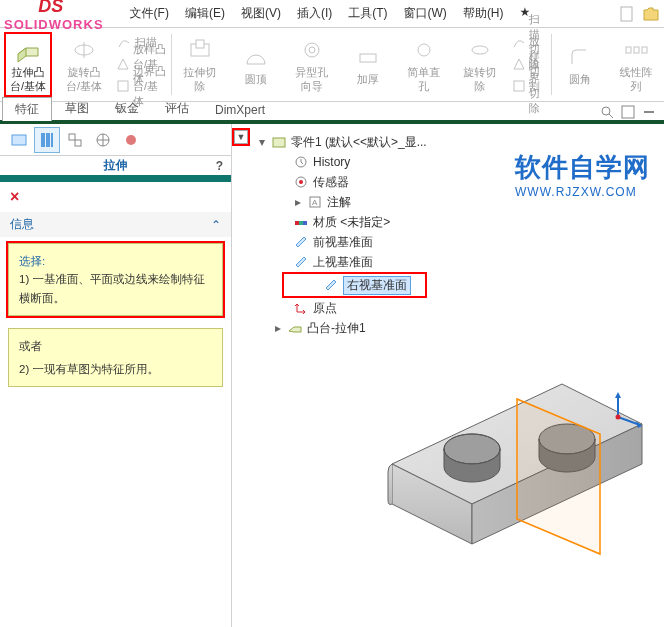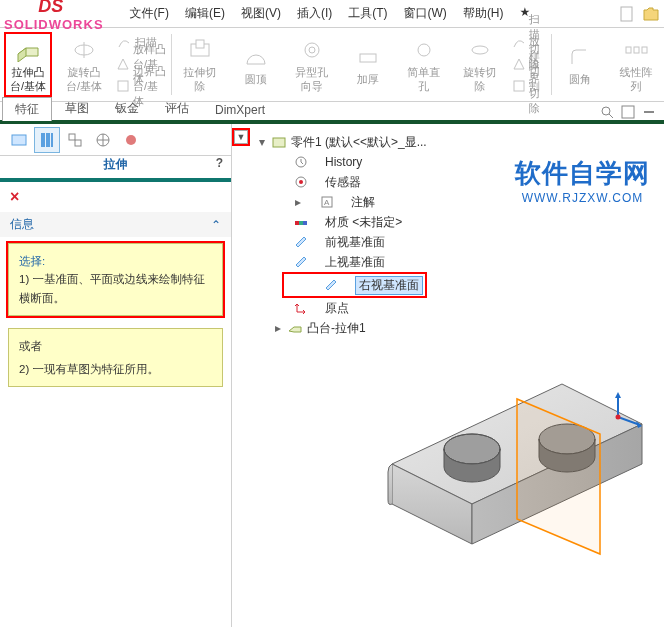--- a/index.html
+++ b/index.html
@@ -28,43 +28,43 @@
 .tabs-row { height: 22px; display:flex; align-items:flex-end; padding-left:2px; border-bottom:4px solid #14532d; position:relative;}
 .tab { padding:3px 12px; font-size:12px; color:#555; cursor:pointer; border:1px solid transparent; border-bottom:none; }
 .tab.active { border-color:#aaa; background:#fff; position:relative; top:1px; }
 .tabs-right { position:absolute; right:6px; top:1px; display:flex; gap:3px; }
 
 .main { display:flex; height: calc(627px - 28px - 74px - 22px); }
 .left-panel { width: 232px; border-right:1px solid #d0d0d0; display:flex; flex-direction:column; background:#fff; }
 .lp-tabs { height: 32px; display:flex; align-items:center; border-bottom:1px solid #d0d0d0; padding:0 6px; gap:2px;}
 .lp-tab { width:26px; height:26px; display:flex; align-items:center; justify-content:center; cursor:pointer; }
 .lp-tab.active { background:#e5f1fb; border:1px solid #7ab5e0; }
-.lp-header { height:26px; display:flex; align-items:flex-start; justify-content:center; position:relative; border-bottom:4px solid #0f766e; }
+.lp-header { height:26px; display:flex; align-items:center; justify-content:center; position:relative; border-bottom:7px solid #0f766e; }
 .lp-header .q { position:absolute; right:8px; color:#555; font-weight:bold; cursor:pointer; }
 .lp-close { color:#d92231; font-size:16px; padding:6px 10px; cursor:pointer; font-weight:bold; }
 .lp-section-title { display:flex; align-items:center; padding:4px 10px; color:#2166a8; font-size:12px; background:#f5f5f5; }
 .lp-section-title .chev { margin-left:auto; }
 .info-box { margin:6px 8px; background:#ffffc8; border:1px solid #c6c670; padding:8px 10px; font-size:11.5px; line-height:1.6; }
 .info-box.hl { outline:2px solid #f00; }
 .info-sel { color:#2166a8; }
 
 .canvas-area { flex:1; position:relative; background:#fff; overflow:hidden; }
 .tree { position:absolute; left:24px; top:8px; font-size:12px; }
 .tree-row { display:flex; align-items:center; height:20px; cursor:pointer; }
 .tree-row.l1 { padding-left:16px; }
-.tree-row.l2 { padding-left:36px;gap:12px; }
+.tree-row.l2 { padding-left:36px; }
 .tree-ico { width:18px; height:16px; display:inline-flex; align-items:center; justify-content:center; margin-right:3px; }
 .tree-exp { width:12px; text-align:center; color:#666; margin-right:2px; }
 .tree-row.sel span.label { background:#cfe6ff; border:1px solid #5aa0e0; padding:0 3px; }
 .tree-hl-box { border:2px solid #f00; padding:1px 2px;margin-left:26px; }
 
 .expand-btn { position:absolute; left:0; top:4px; width:18px; height:18px; border:2px solid #f00; background:#fff; display:flex; align-items:center; justify-content:center; cursor:pointer; z-index:5; box-shadow:0 0 0 1px #aaa inset;}
 .expand-btn::after { content:"▼"; font-size:9px; color:#555; }
 
-.watermark { position:absolute; right:14px; top:32px; text-align:center; font-family:"SimHei",sans-serif; }
+.watermark { position:absolute; right:14px; top:26px; font-family:"SimHei",sans-serif; }
 .watermark .cn { color:#1f6cc9; font-weight:bold; font-size:26px; letter-spacing:1px; }
 .watermark .en { color:#1f6cc9; font-size:12px; letter-spacing:1px; }
 
 .model { position:absolute; left:130px; top:230px; }
 .triad { position:absolute; left:374px; top:265px; }
 
 svg { display:block; }
 </style>
 </head>
 <body>

